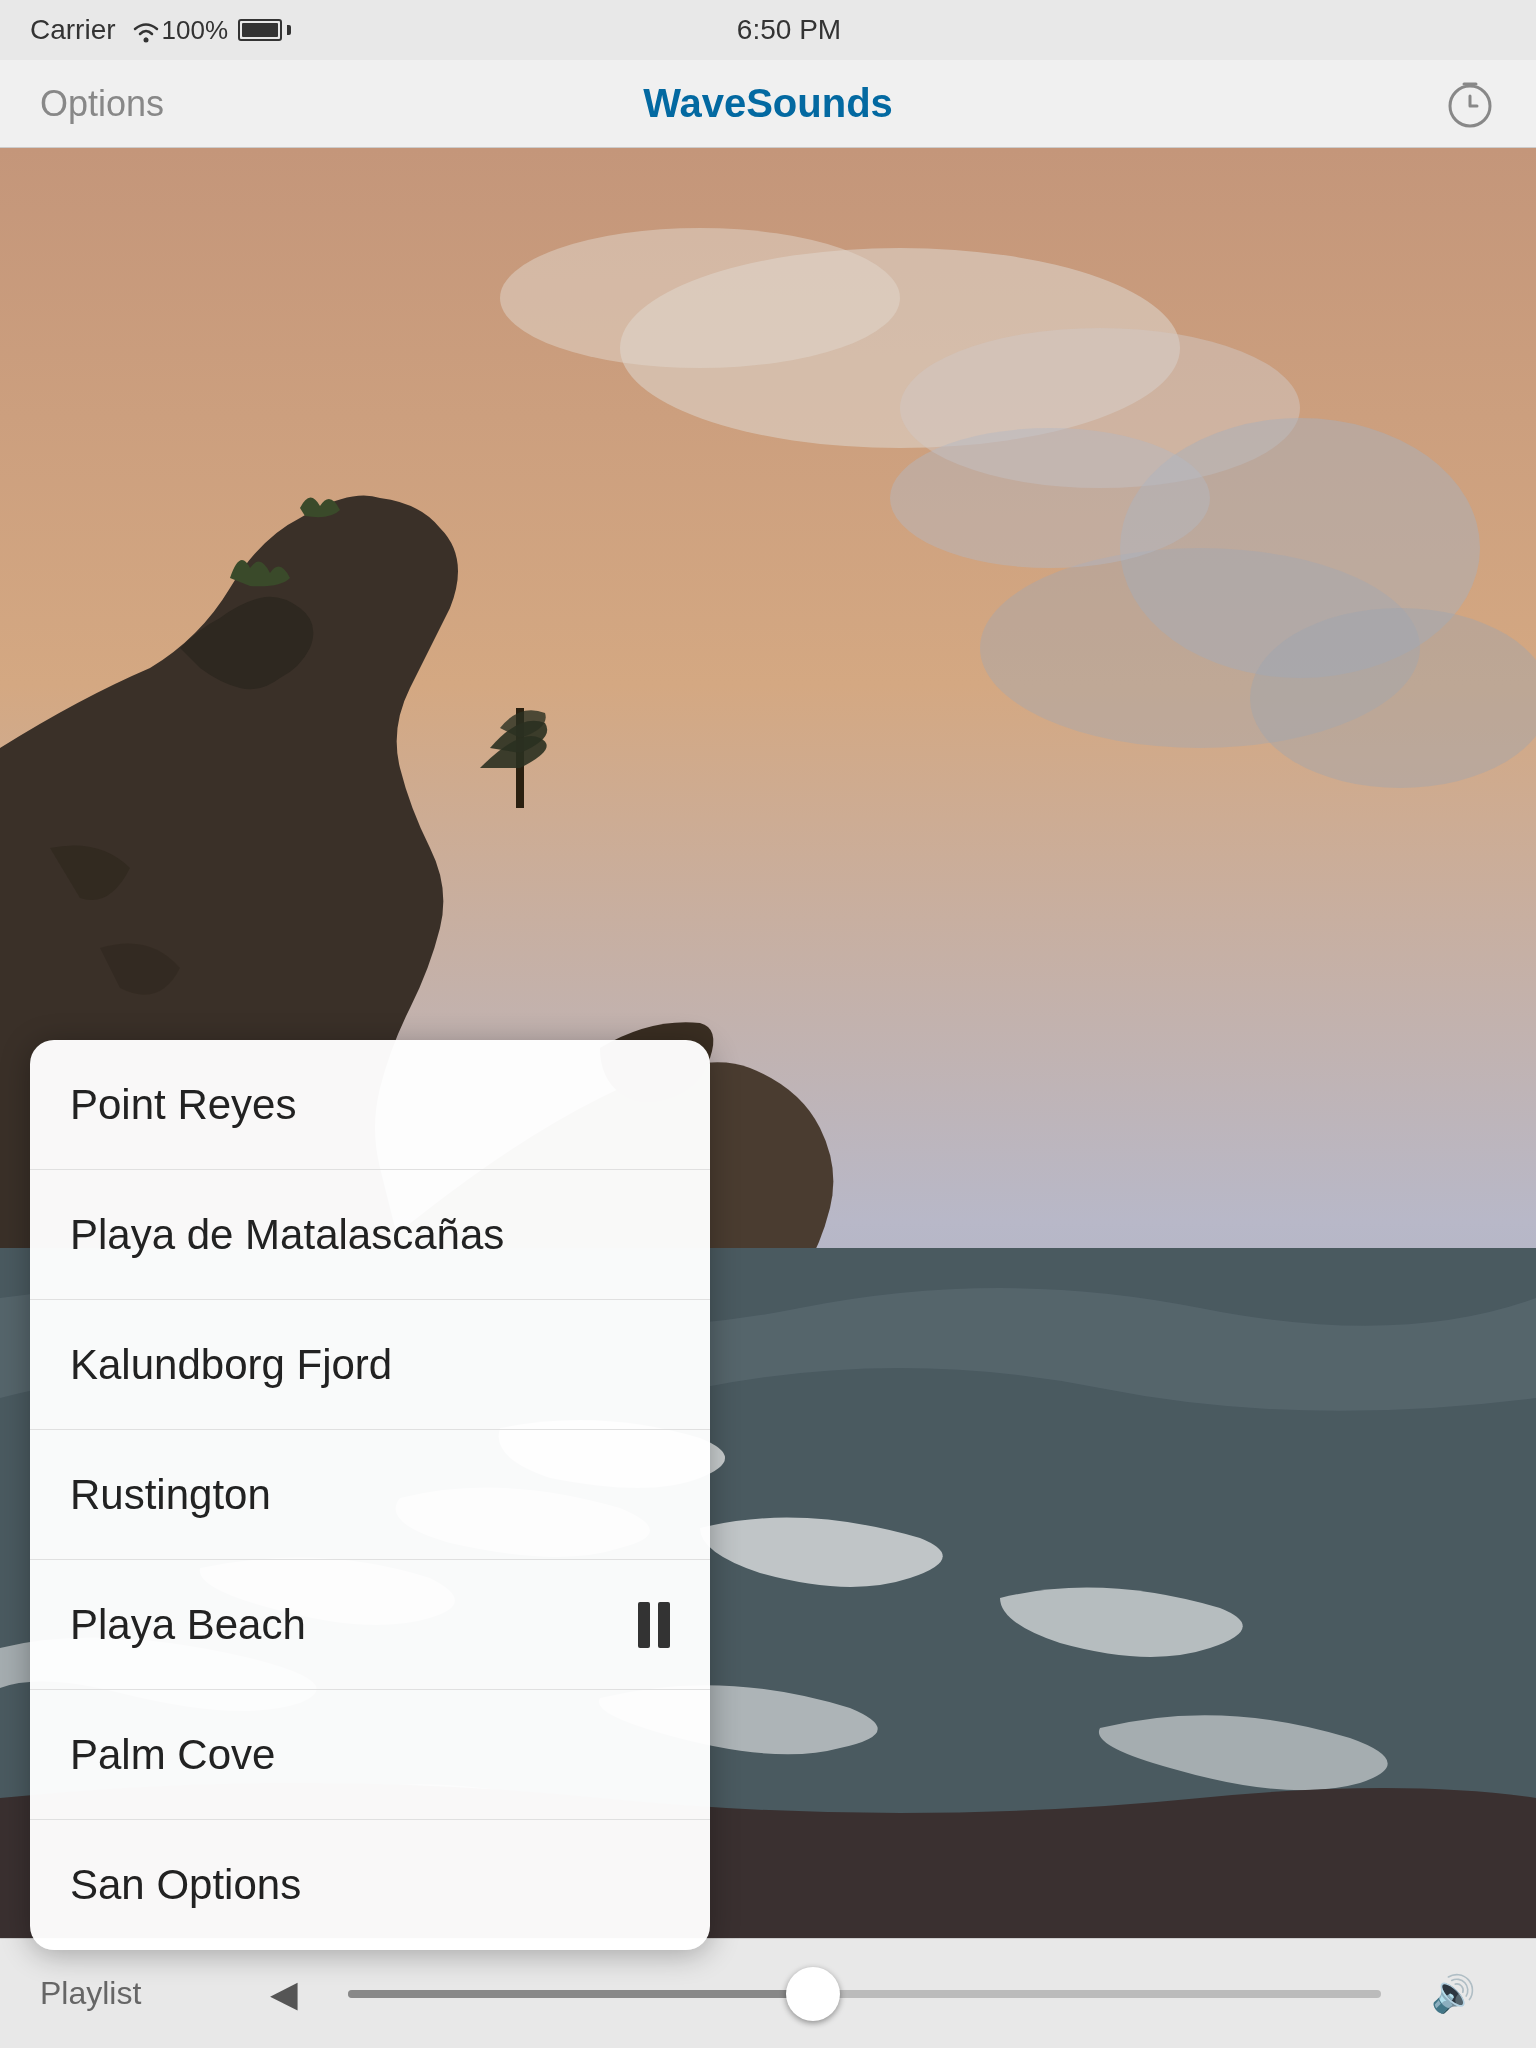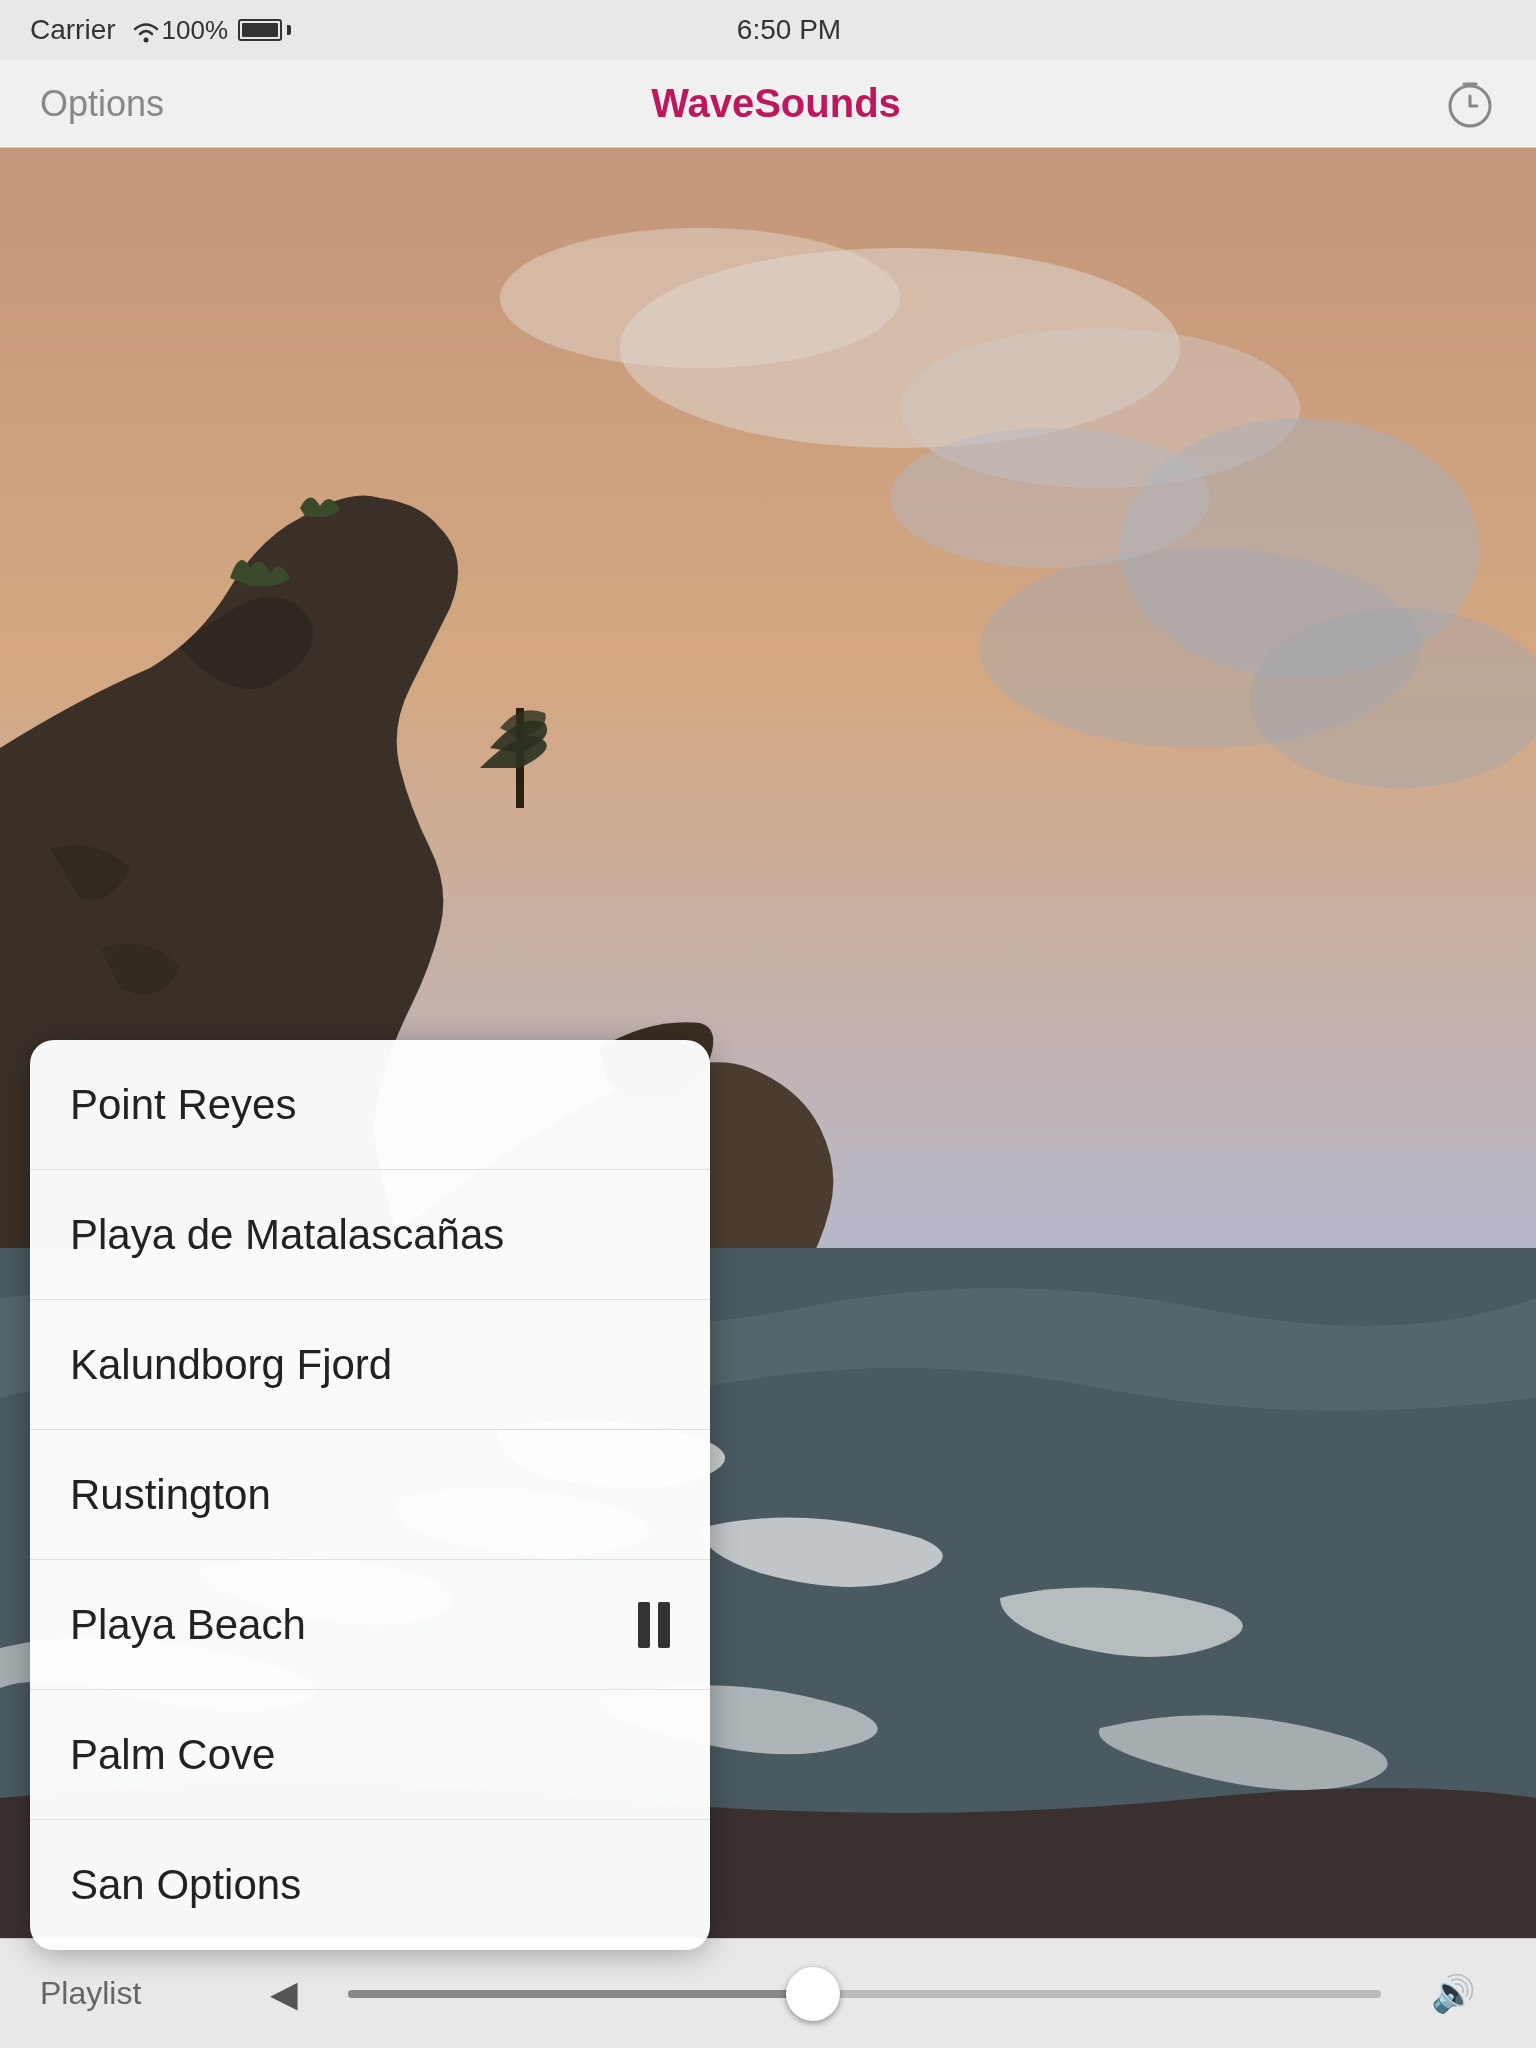--- a/index.html
+++ b/index.html
@@ -106,25 +106,24 @@
 
     #nav-options {
       font-size: 36px;
       color: #888;
       font-weight: 400;
     }
 
     #nav-title {
       font-size: 40px;
       font-weight: 700;
-      color: #be185d;
+      color: #0369a1;
       position: absolute;
       left: 50%;
       transform: translateX(-50%);
-      margin-left: 8px;
     }
 
     #nav-timer {
       width: 52px;
       height: 52px;
     }
 
     
     #bg-image {
       position: absolute;

